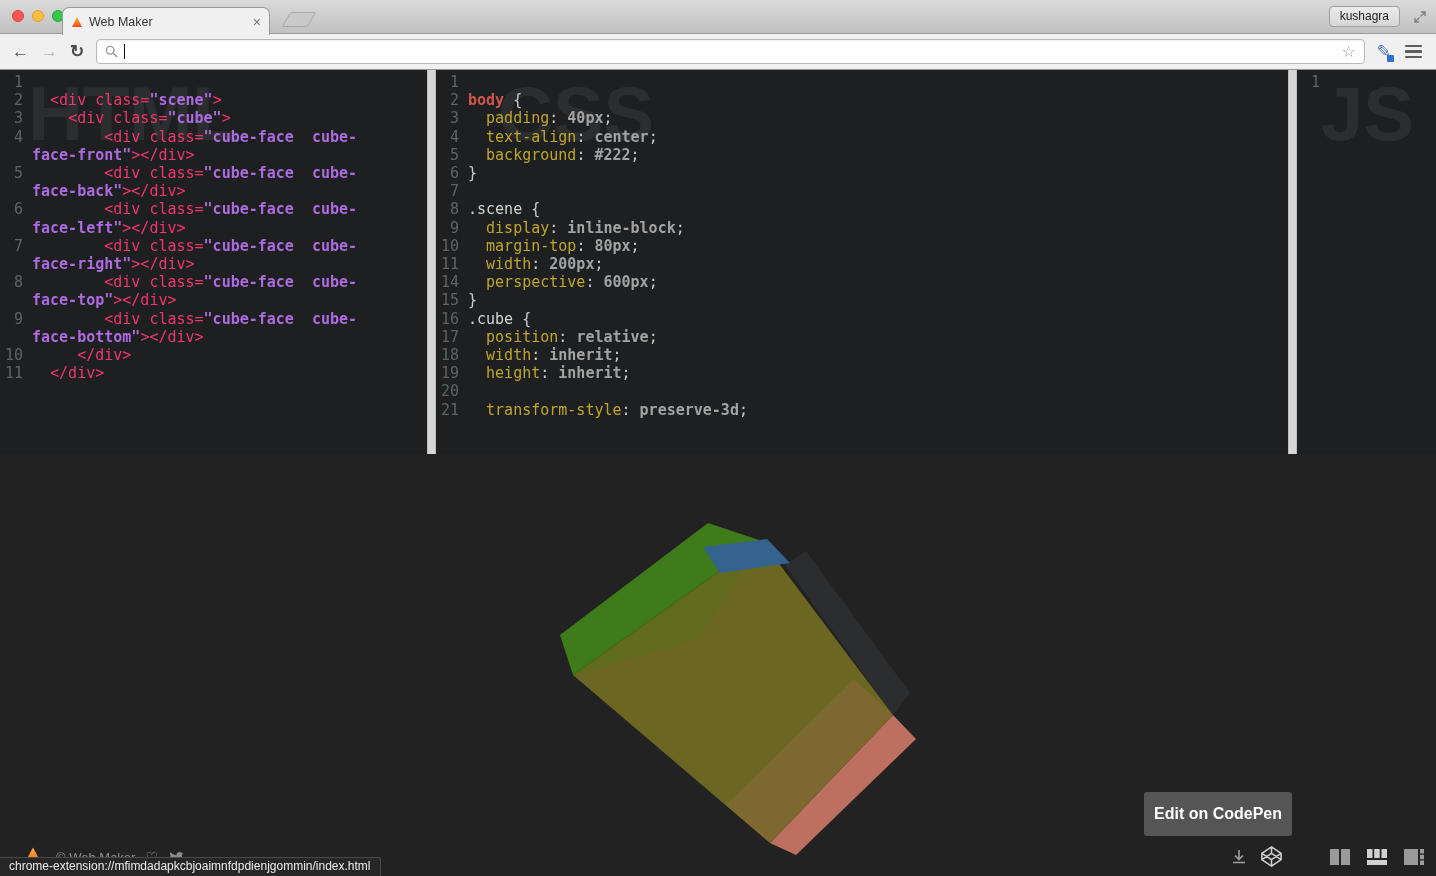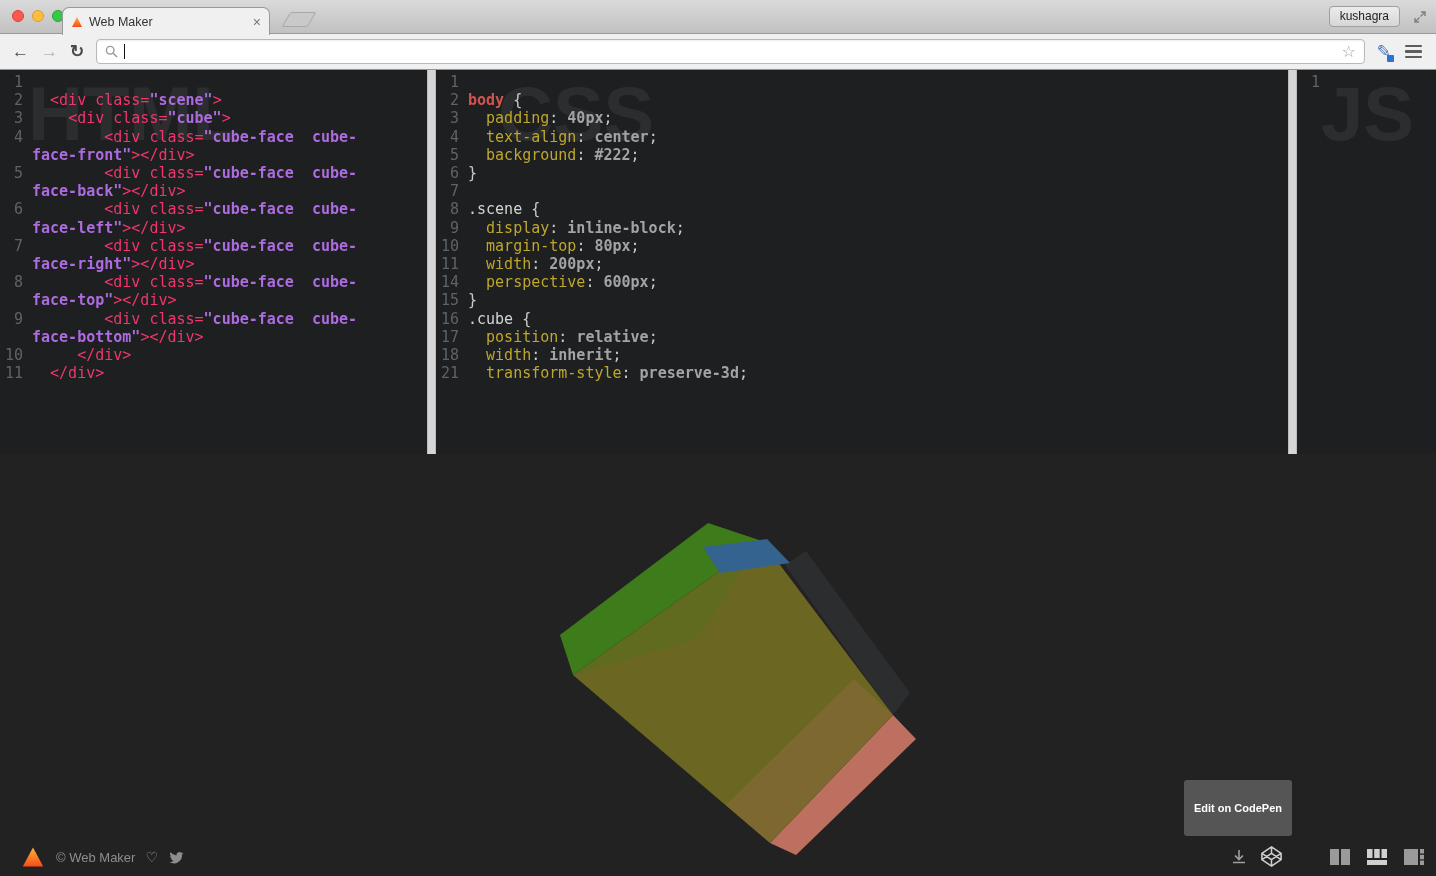--- a/index.html
+++ b/index.html
@@ -62,21 +62,21 @@
   .preview{position:relative;height:422px;background:#222;overflow:hidden}
   .cube-svg{position:absolute;left:558px;top:65px}
 
   
   .footer{position:absolute;left:0;right:0;bottom:0;height:36px}
   .brand{position:absolute;left:20px;bottom:8px;display:flex;align-items:center;gap:10px}
   .copyright{color:#8e8e8e;font-size:13px}
   .heart{color:#8e8e8e;font-size:14px;line-height:1}
   .fr{position:absolute;right:10px;bottom:8px;display:flex;align-items:center;gap:13px}
   .gap-left{margin-left:32px}
-  .tooltip{position:absolute;right:144px;bottom:40px;background:#555;color:#fff;font-size:11px;font-weight:bold;padding:22px 10px;border-radius:3px;white-space:nowrap}
+  .tooltip{position:absolute;right:144px;bottom:40px;background:#555;color:#fff;font-size:16px;font-weight:bold;padding:13px 10px;border-radius:3px;white-space:nowrap}
   .statusbar{position:absolute;left:0;bottom:0;height:19px;background:#262626;border-top:1px solid #4a4a4a;border-right:1px solid #4a4a4a;border-top-right-radius:3px;color:#ececec;font-size:12px;line-height:17px;padding:0 9px;z-index:5;white-space:nowrap}
 </style>
 </head>
 <body>
 
 <div class="titlebar">
   <div class="lights">
     <span class="light red"></span>
     <span class="light yellow"></span>
     <span class="light green"></span>
@@ -241,20 +241,28 @@
         </div>
         <div class="cm-line">
           <span class="cm-gutter">17</span>
           <span class="cm-code"><span class="tk-pln">  </span><span class="tk-prop">position</span><span class="tk-pun">: </span><span class="tk-val">relative</span><span class="tk-pun">;</span></span>
         </div>
         <div class="cm-line">
           <span class="cm-gutter">18</span>
           <span class="cm-code"><span class="tk-pln">  </span><span class="tk-prop">width</span><span class="tk-pun">: </span><span class="tk-val">inherit</span><span class="tk-pun">;</span></span>
         </div>
         <div class="cm-line">
+          <span class="cm-gutter">19</span>
+          <span class="cm-code"><span class="tk-pln">  </span><span class="tk-prop">height</span><span class="tk-pun">: </span><span class="tk-val">inherit</span><span class="tk-pun">;</span></span>
+        </div>
+        <div class="cm-line">
+          <span class="cm-gutter">20</span>
+          <span class="cm-code"></span>
+        </div>
+        <div class="cm-line">
           <span class="cm-gutter">21</span>
           <span class="cm-code"><span class="tk-pln">  </span><span class="tk-prop">transform-style</span><span class="tk-pun">: </span><span class="tk-val">preserve-3d</span><span class="tk-pun">;</span></span>
         </div>
       </div>
   </div>
   <div class="vsep"></div>
   <div class="pane pane-js">
     <div class="wm">JS</div>
     <div class="code-area">
         <div class="cm-line">
@@ -315,13 +323,14 @@
       <svg width="24" height="18" viewBox="0 0 24 18">
         <rect x="2" y="1" width="14" height="16" fill="#9a9a9a"></rect>
         <rect x="18" y="1" width="4" height="4.5" fill="#9a9a9a"></rect>
         <rect x="18" y="6.8" width="4" height="4.5" fill="#9a9a9a"></rect>
         <rect x="18" y="12.5" width="4" height="4.5" fill="#9a9a9a"></rect>
       </svg>
     </div>
   </div>
 
   <div class="tooltip">Edit on CodePen</div>
+  <div class="statusbar">chrome-extension://mfimdadapkcbjoaimnfdpdienjgommin/index.html</div>
 </div>
 
 </body></html>

